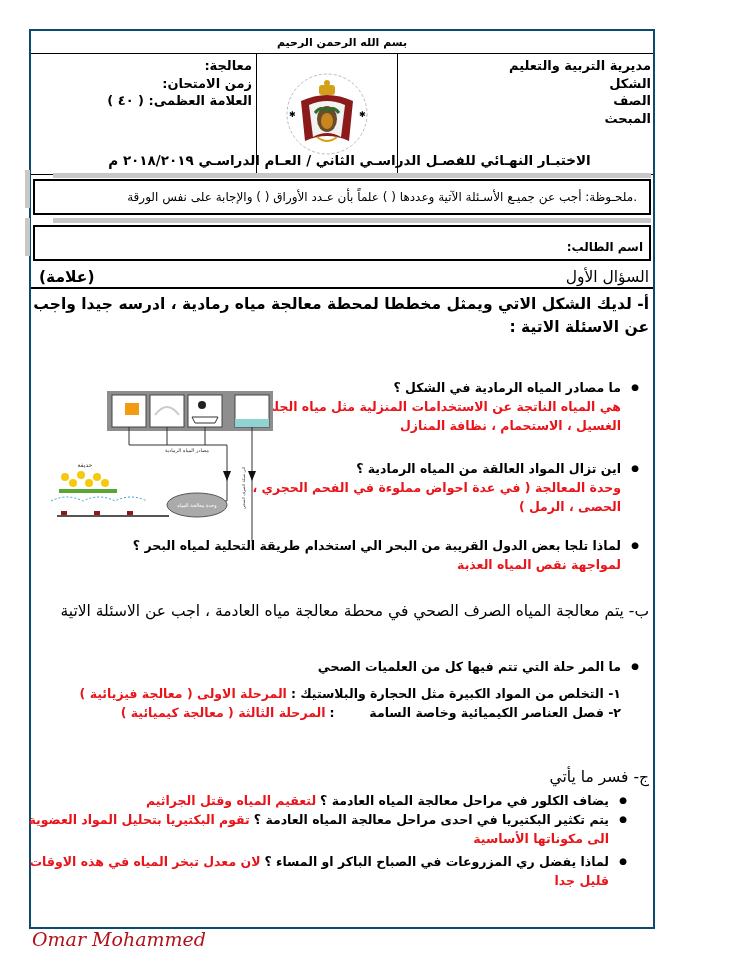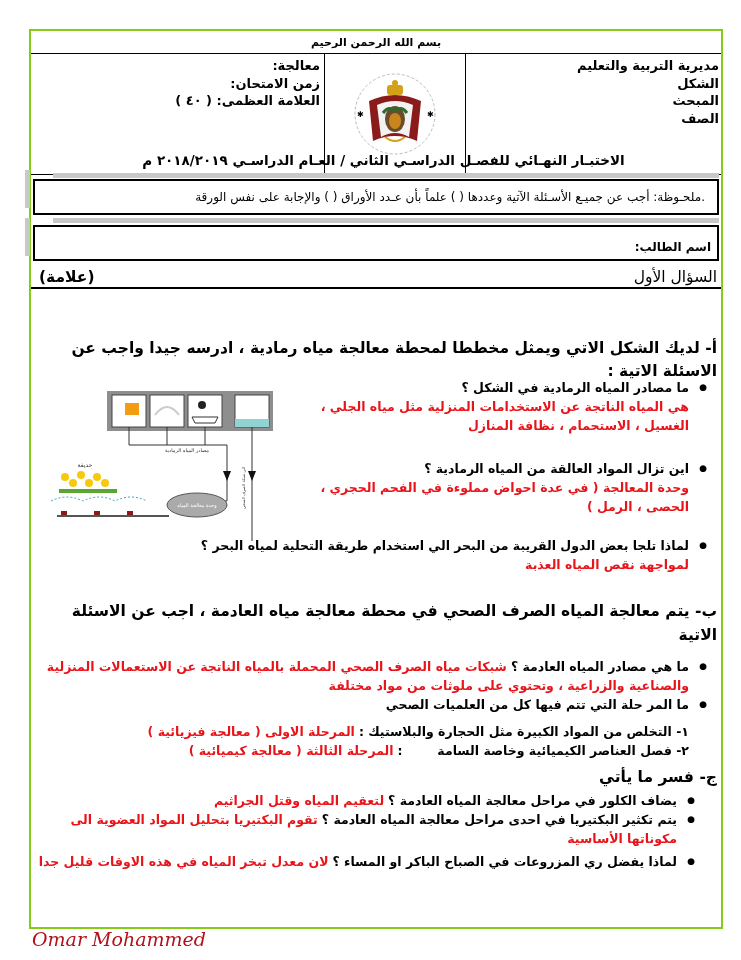--- a/index.html
+++ b/index.html
@@ -1,21 +1,21 @@
 <!DOCTYPE html>
 <html><head>
 <meta charset="utf-8">
 <style>
   * { box-sizing: border-box; margin: 0; padding: 0; }
   html, body { width: 741px; height: 960px; background: #ffffff; overflow: hidden; }
   body { position: relative; font-family: "DejaVu Sans", "Liberation Sans", sans-serif; color: #000; }
 
   .page-frame {
-    position: absolute; left: 29px; top: 29px; width: 694px; height: 900px;
-    border: 2px solid #84cc16;
+    position: absolute; left: 29px; top: 29px; width: 626px; height: 900px;
+    border: 2px solid #0c4a6e;
   }
   .rtl { direction: rtl; text-align: right; }
 
   
   .bismillah {
     position: absolute; left: 0; right: 0; top: 0; height: 23px;
     text-align: center; font-size: 11px; font-weight: bold; line-height: 23px;
     border-bottom: 1px solid #000;
   }
   .header-row {
@@ -55,56 +55,56 @@
     border: 2px solid #000; padding: 0 6px; font-size: 12px; font-weight: bold; line-height: 40px;
   }
 
   .q1-head {
     position: absolute; left: 0; right: 0; top: 234px; height: 24px;
     border-bottom: 2px solid #000; font-size: 15.5px; line-height: 24px; padding: 0 4px;
   }
   .q1-head .left { position: absolute; left: 8px; top: 0; font-weight: bold; }
   .q1-intro {
     position: absolute; left: 2px; right: 4px; top: 262px;
-    font-size: 15.5px; font-weight: bold; line-height: 23px; margin-top: 44px;
+    font-size: 15.5px; font-weight: bold; line-height: 23px;
   }
 
   .answer { color: #e8141a; font-weight: bold; }
   .qtext { font-weight: bold; }
 
   .bullets { position: absolute; font-size: 12.5px; line-height: 19px; }
   .bullet-item { position: relative; padding-right: 24px; }
   .bullet-item::before {
     content: "●"; position: absolute; right: 6px; top: 0; font-size: 9px;
   }
 
   .diagram { position: absolute; left: 6px; top: 358px; width: 280px; height: 152px; }
 
   .section-head {
-    position: absolute; left: 8px; right: 4px; font-size: 15.5px; font-weight: bold; line-height: 24px;
+    position: absolute; left: 8px; right: 4px; font-size: 15.5px; font-weight: normal; line-height: 24px;
   }
 
   .signature {
     position: absolute; left: 32px; top: 928px; font-family: "DejaVu Serif", serif;
     font-style: italic; font-size: 19px; color: #b1121a;
   }
 </style>
 </head>
 <body>
 
 <div class="page-frame">
 
   <div class="bismillah">بسم الله الرحمن الرحيم</div>
 
   <div class="header-row">
     <div class="header-right">
       <div>مديرية التربية والتعليم</div>
       <div>الشكل</div>
+      <div>الصف</div>
       <div>المبحث</div>
-      <div>الصف</div>
     </div>
     <div class="header-logo">
       <svg width="96" height="86" viewBox="0 0 96 86">
         <circle cx="48" cy="43" r="40" fill="none" stroke="#bbb" stroke-width="1" stroke-dasharray="3 2"></circle>
         <path d="M22 30 Q48 18 74 30 L70 70 Q48 60 26 70 Z" fill="#8b1a1a"></path>
         <path d="M30 34 Q48 26 66 34 L62 66 Q48 58 34 66 Z" fill="#f2f2f2"></path>
         <rect x="40" y="14" width="16" height="10" rx="3" fill="#d4a017"></rect>
         <circle cx="48" cy="12" r="3" fill="#d4a017"></circle>
         <ellipse cx="48" cy="48" rx="10" ry="13" fill="#6b4c2a"></ellipse>
         <ellipse cx="48" cy="50" rx="6" ry="8" fill="#c9861e"></ellipse>
@@ -189,24 +189,20 @@
     <rect x="90" y="122" width="6" height="4" fill="#8b1a1a"></rect>
     <rect x="20" y="126" width="112" height="2" fill="#555"></rect>
     <ellipse cx="160" cy="116" rx="30" ry="12" fill="#aaa" stroke="#555"></ellipse>
     <text x="160" y="118" font-size="5" text-anchor="middle" fill="#fff">وحدة معالجة المياه</text>
     <text x="208" y="120" font-size="4" fill="#333" transform="rotate(-90 208 120)">الى شبكة الصرف الصحي</text>
   </svg>
 
   <div class="section-head rtl" style="top:568px;">ب- يتم معالجة المياه الصرف الصحي في محطة معالجة مياه العادمة ، اجب عن الاسئلة الاتية</div>
   <div class="bullets rtl" style="right:8px; left:14px; top:626px;">
     <div class="bullet-item">
-      <span class="qtext">ما هي مصادر المياه العادمة ؟</span>
-      <span class="answer">شبكات مياه الصرف الصحي المحملة بالمياه الناتجة عن الاستعمالات المنزلية والصناعية والزراعية ، وتحتوي على ملوثات من مواد مختلفة</span>
-    </div>
-    <div class="bullet-item">
       <div class="qtext">ما المر حلة التي تتم فيها كل من العلميات الصحي</div>
     </div>
     <div style="padding-right:24px;margin-top:8px;">
       <span class="qtext">١- التخلص من المواد الكبيرة مثل الحجارة والبلاستيك :</span>
       <span class="answer">المرحلة الاولى ( معالجة فيزيائية )</span>
     </div>
     <div style="padding-right:24px;">
       <span class="qtext" style="white-space:pre;">٢- فصل العناصر الكيميائية وخاصة السامة        :</span>
       <span class="answer">المرحلة الثالثة ( معالجة كيميائية )</span>
     </div>

